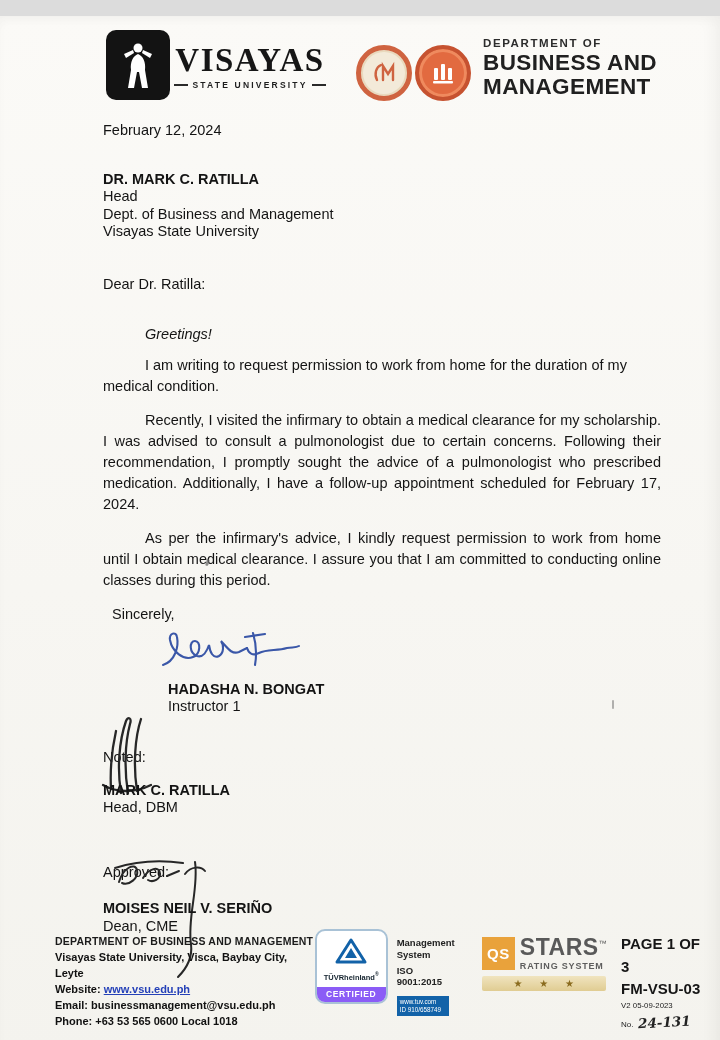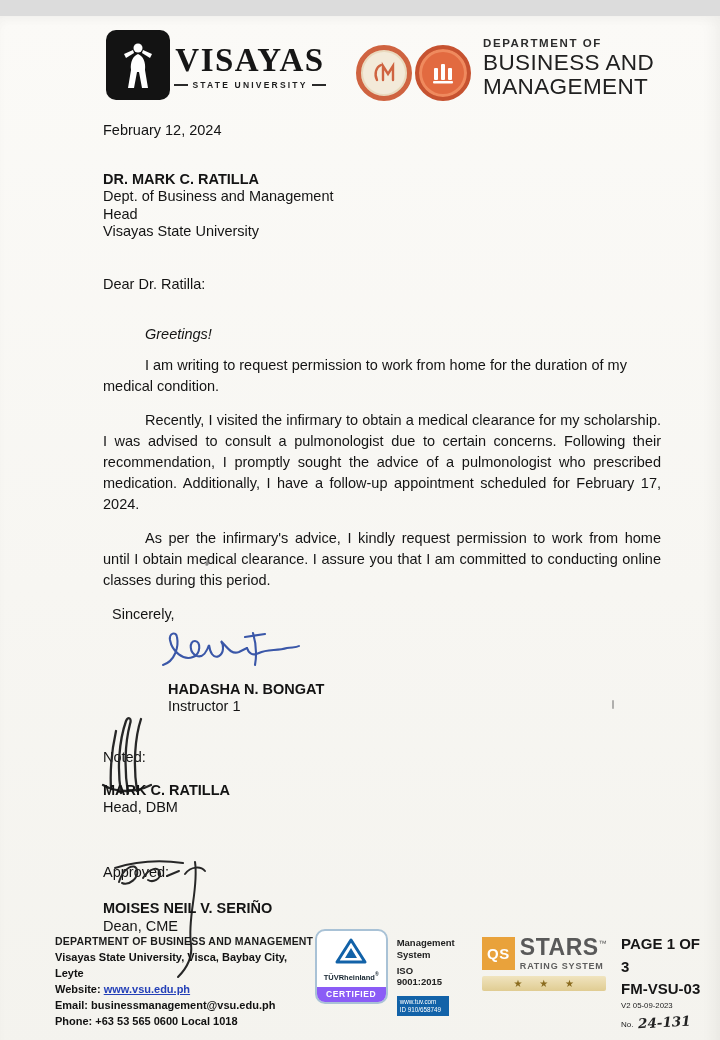--- a/index.html
+++ b/index.html
@@ -24,21 +24,21 @@
   .vsu-sub .rule { flex:1; height:1.5px; background:#2a2a2a; }
   .vsu-sub .txt { font-size:8.5px; font-weight:bold; letter-spacing:2.2px; color:#1e1e1e; white-space:nowrap; }
 
   .seal { position:absolute; top:29px; width:56px; height:56px; border-radius:50%;
     display:flex; align-items:center; justify-content:center; }
   .seal-1 { left:356px; background:#f3ead9; border:5px solid #cf6340; box-shadow:inset 0 0 0 2px #e9d9bd; }
   .seal-2 { left:415px; background:#e26a40; border:4px solid #c65230; box-shadow:inset 0 0 0 3px #ef8a5e; }
 
   .dept-block { position:absolute; left:483px; top:21px; }
   .dept-line1 { font-size:11.5px; font-weight:bold; letter-spacing:1.6px; color:#2c2c2c; margin-bottom:2px; }
-  .dept-line2, .dept-line3 { font-size:22.5px; font-weight:normal; color:#202020; line-height:1.08; letter-spacing:.4px; }
+  .dept-line2, .dept-line3 { font-size:22.5px; font-weight:bold; color:#202020; line-height:1.08; letter-spacing:.4px; }
 
   
   .body-block { position:absolute; left:103px; top:104px; width:558px;
     font-size:14.5px; line-height:1.45; color:#141414; }
   .bold { font-weight:bold; }
   .date { margin-bottom:30px; }
   .recipient { margin-bottom:33px; }
   .recipient p { line-height:1.2; }
   .salutation { margin-bottom:29px; }
   .greeting { font-style:italic; text-indent:42px; margin-bottom:10px; }
@@ -151,22 +151,22 @@
     <div class="dept-line1">DEPARTMENT OF</div>
     <div class="dept-line2">BUSINESS AND</div>
     <div class="dept-line3">MANAGEMENT</div>
   </div>
 
   <div class="body-block">
     <p class="date">February 12, 2024</p>
 
     <div class="recipient">
       <p class="bold">DR. MARK C. RATILLA</p>
+      <p>Head</p>
       <p>Dept. of Business and Management</p>
-      <p>Head</p>
       <p>Visayas State University</p>
     </div>
 
     <p class="salutation">Dear Dr. Ratilla:</p>
     <p class="greeting">Greetings!</p>
 
     <p class="para">I am writing to request permission to work from home for the duration of my medical condition.</p>
     <p class="para justify">Recently, I visited the infirmary to obtain a medical clearance for my scholarship. I was advised to consult a pulmonologist due to certain concerns. Following their recommendation, I promptly sought the advice of a pulmonologist who prescribed medication. Additionally, I have a follow-up appointment scheduled for February 17, 2024.</p>
     <p class="para justify">As per the infirmary's advice, I kindly request permission to work from home until I obtain medical clearance. I assure you that I am committed to conducting online classes during this period.</p>
 

